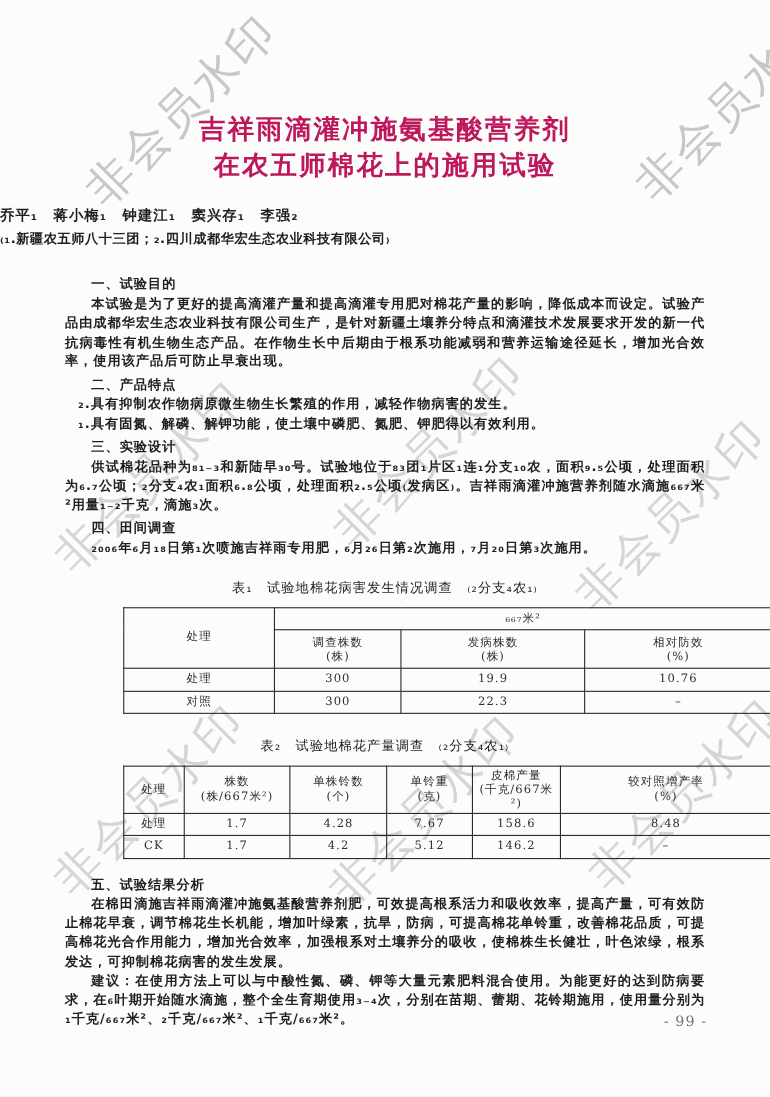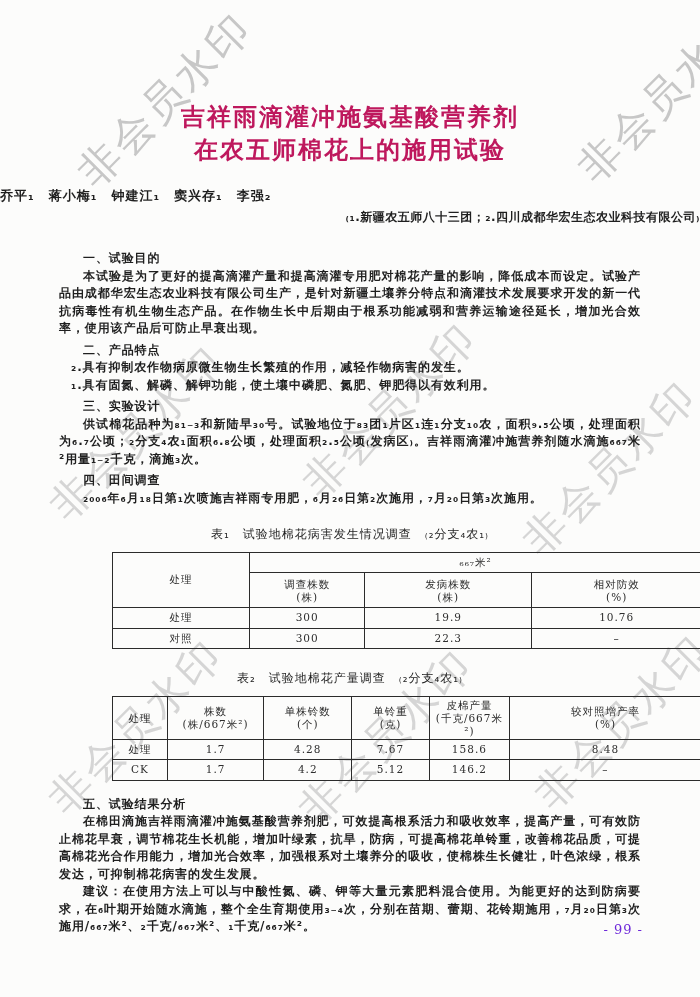--- a/index.html
+++ b/index.html
@@ -50,21 +50,21 @@
   }
   .authors{
     margin-top:21px;
     text-align:left;
     font-size:13px;
     font-weight:700;
     letter-spacing:1px;
   }
   .affiliation{
     margin-top:4px;
-    text-align:right;
+    text-align:left;
     font-size:12px;
     font-weight:700;
     letter-spacing:.5px;
   }
   .body-text{
     width:582px;
     margin:24px auto 0 auto;
     font-size:12px;
     line-height:17.5px;
     font-weight:700;
@@ -110,21 +110,21 @@
   .tbl1{margin-left:53px;}
   .tbl2{margin-left:53px;}
   
   .footer{
     position:absolute;
     top:922px;right:57px;
     z-index:1;
     font-family:"DejaVu Serif","Liberation Serif",serif;
     font-size:13px;
     letter-spacing:1px;
-    color:#6d28d9;
+    color:#737373;
   }
 </style>
 </head>
 <body>
 
 <div class="page">
 
   <div class="wm-layer">
     <div class="wm strong wm1">非会员水印</div>
     <div class="wm strong wm2">非会员水印</div>
@@ -253,20 +253,20 @@
           <td>4.2</td>
           <td>5.12</td>
           <td>146.2</td>
           <td>–</td>
         </tr>
       </tbody>
         </table>
 
       <p class="heading" style="margin-top:15px;">五、试验结果分析</p>
       <p class="para">在棉田滴施吉祥雨滴灌冲施氨基酸营养剂肥，可效提高根系活力和吸收效率，提高产量，可有效防止棉花早衰，调节棉花生长机能，增加叶绿素，抗旱，防病，可提高棉花单铃重，改善棉花品质，可提高棉花光合作用能力，增加光合效率，加强根系对土壤养分的吸收，使棉株生长健壮，叶色浓绿，根系发达，可抑制棉花病害的发生发展。</p>
-      <p class="para">建议：在使用方法上可以与中酸性氮、磷、钾等大量元素肥料混合使用。为能更好的达到防病要求，在₆叶期开始随水滴施，整个全生育期使用₃₋₄次，分别在苗期、蕾期、花铃期施用，₇月₂₀日第₃次施用/₆₆₇米²、₂千克/₆₆₇米²、₁千克/₆₆₇米²。</p>
+      <p class="para">建议：在使用方法上可以与中酸性氮、磷、钾等大量元素肥料混合使用。为能更好的达到防病要求，在₆叶期开始随水滴施，整个全生育期使用₃₋₄次，分别在苗期、蕾期、花铃期施用，使用量分别为₁千克/₆₆₇米²、₂千克/₆₆₇米²、₁千克/₆₆₇米²。</p>
 
     </div>
   </div>
 
   <div class="footer">- 99 -</div>
 
 </div>
 
 </body></html>

